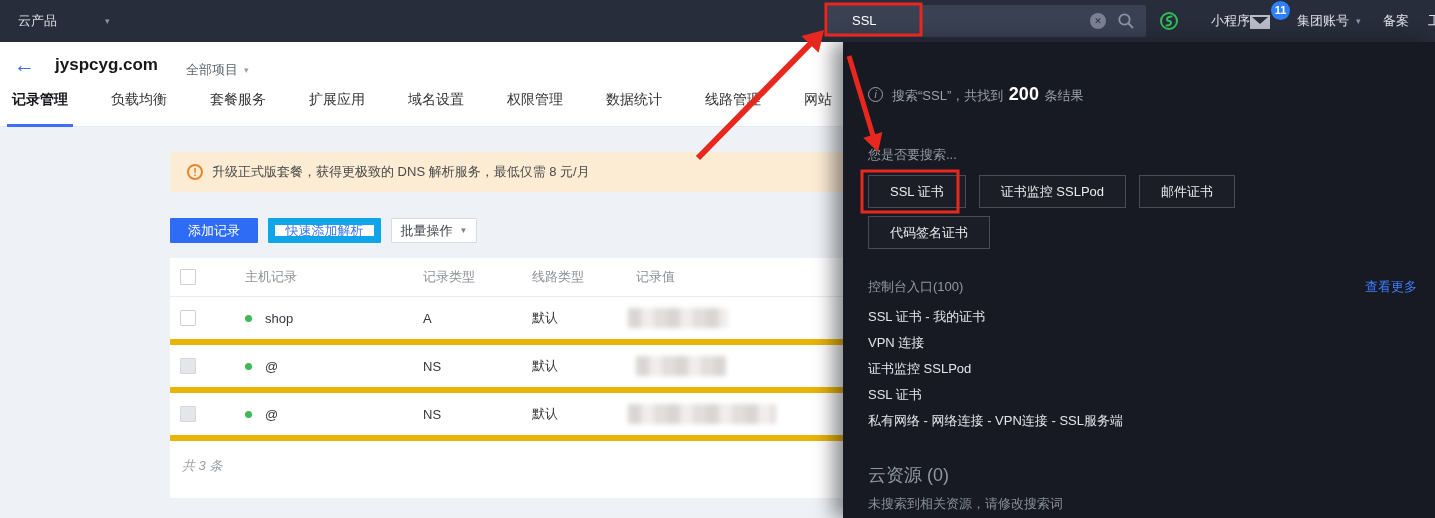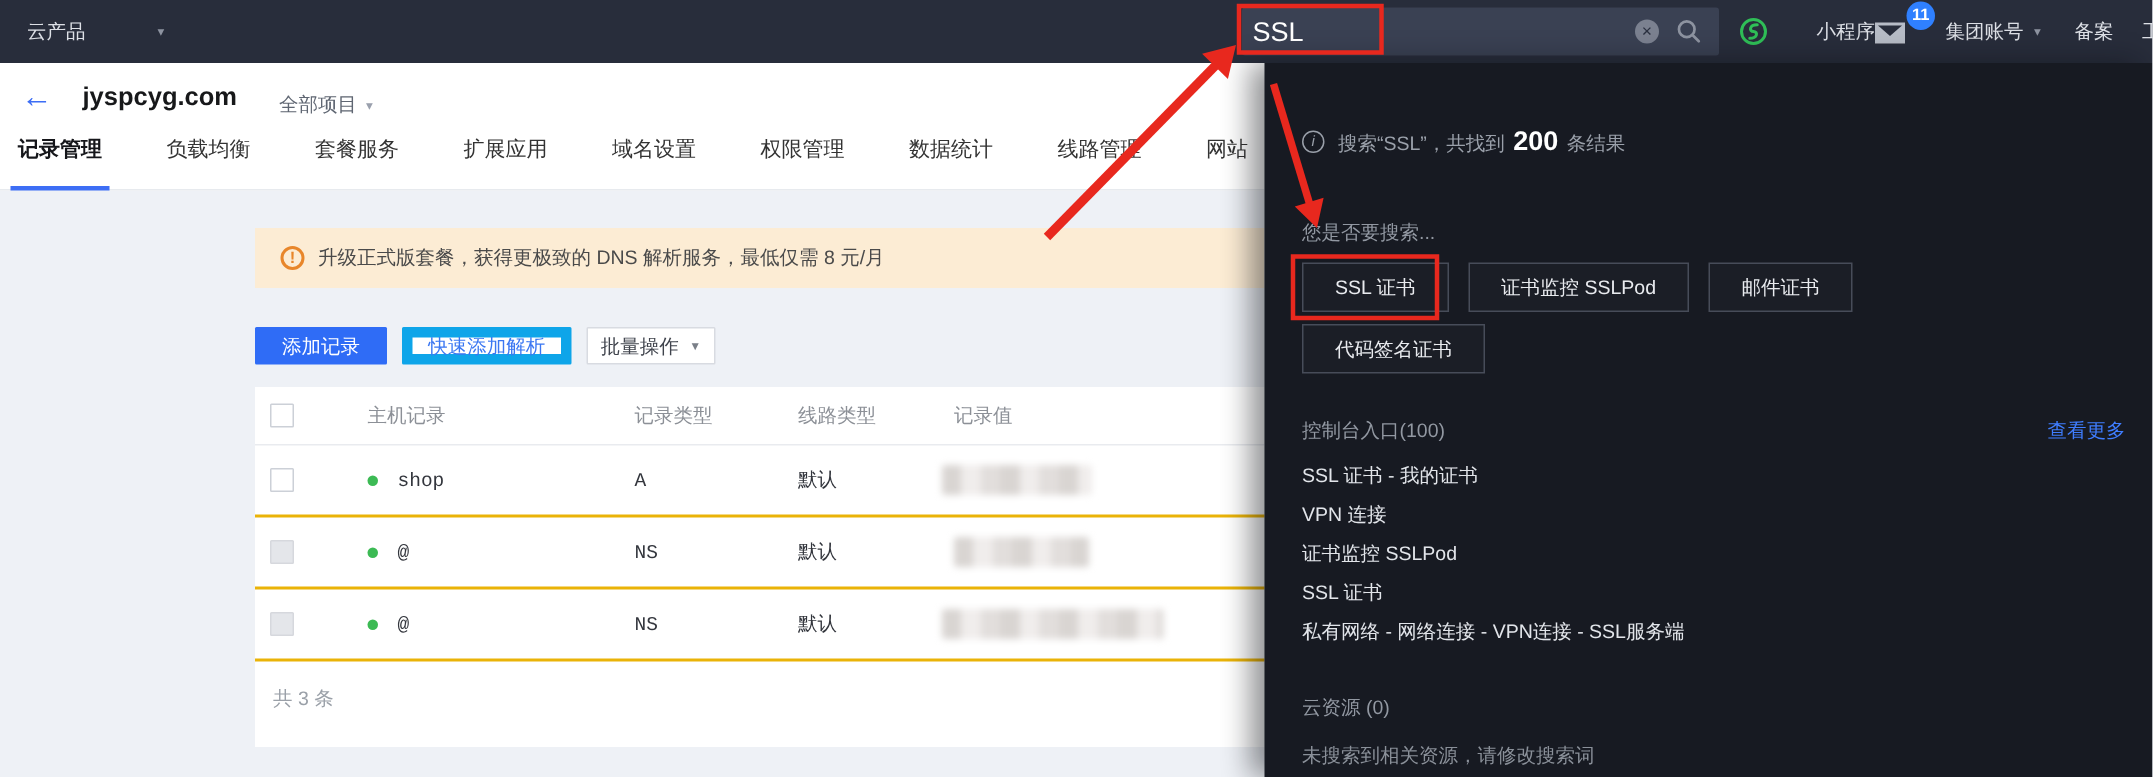--- a/index.html
+++ b/index.html
@@ -8,21 +8,21 @@
          font-family:"Liberation Sans","DejaVu Sans",sans-serif;}
 
   
   .topbar{position:absolute;left:0;top:0;width:1435px;height:42px;background:#282d3b;z-index:2;}
   .tb-item{position:absolute;top:0;height:42px;display:flex;align-items:center;gap:7px;
            color:#dde0e6;font-size:13px;cursor:pointer;white-space:nowrap;}
   .tb-caret{font-size:9px;color:#8d93a0;}
   .tb-product{left:18px;gap:48px;}
   .searchbox{position:absolute;left:828px;top:5px;width:318px;height:32px;background:#3a4153;
              border-radius:2px;cursor:text;}
-  .search-value{position:absolute;left:7px;top:0;line-height:32px;color:#ffffff;font-size:18px;}
+  .search-value{position:absolute;left:24px;top:0;line-height:32px;color:#ffffff;font-size:13px;}
   .clear-ic{position:absolute;right:40px;top:8px;width:16px;height:16px;border-radius:50%;
             background:#7b8190;color:#2b3040;font-size:9px;line-height:16px;text-align:center;cursor:pointer;}
   .mag-ic{position:absolute;right:11px;top:7px;width:18px;height:18px;cursor:pointer;}
   .tb-mini{left:1160px;gap:33px;}
   .mini-ic{width:18px;height:18px;border-radius:50%;border:2px solid #2fbe57;display:flex;
            align-items:center;justify-content:center;}
   .tb-mail{left:1250px;width:42px;}
   .env-ic{position:relative;width:20px;height:14px;background:#b7bcc6;margin-top:2px;}
   .env-ic::before{content:"";position:absolute;left:2px;top:2px;border-left:8px solid transparent;
                   border-right:8px solid transparent;border-top:7px solid #282d3b;}
@@ -57,53 +57,53 @@
        cursor:pointer;border-radius:1px;}
   .btn-primary{width:88px;background:#2f6cf6;color:#ffffff;}
   .btn-quick{width:113px;background:#ffffff;border:7px solid #0ea5e9;color:#3b77f2;}
   .btn-batch{width:86px;background:#ffffff;border:1px solid #d8dbe1;color:#3f434c;gap:7px;}
   .btn-batch .tb-caret{color:#7a7f88;font-size:8px;}
 
   
   .card{position:absolute;left:170px;top:216px;width:673px;height:240px;background:#ffffff;}
   .trow{display:grid;grid-template-columns:75px 178px 109px 104px 1fr;align-items:center;}
   .thead{height:39px;color:#8c9097;font-size:13px;border-bottom:1px solid #e9ebef;}
-  .tr{height:48px;font-size:13px;color:#33363d;border-bottom:2px solid #eab308;font-family:Liberation Mono, monospace;}
+  .tr{height:48px;font-size:13px;color:#33363d;border-bottom:6px solid #eab308;}
   .checkbox{width:16px;height:16px;border:1px solid #ccd0d7;background:#fff;margin-left:10px;
             border-radius:1px;cursor:pointer;}
   .checkbox.gray{background:#e4e6ea;border-color:#d6d8dd;}
   .hostcell{display:flex;align-items:center;gap:13px;}
   .dot{width:7px;height:7px;border-radius:50%;background:#3cba54;}
   .masked{height:20px;border-radius:2px;filter:blur(2.5px);
           background:repeating-linear-gradient(90deg,#d9d5d2 0 13px,#f0edec 13px 26px,#e2dedc 26px 39px);}
   .m1{width:100px;margin-left:-8px;}
   .m2{width:90px;}
   .m3{width:148px;margin-left:-8px;}
-  .tfoot{padding:16px 0 0 12px;color:#9aa0a8;font-size:13px;}
+  .tfoot{padding:16px 0 0 12px;color:#9aa0a8;font-size:13px;font-style:italic;}
 
   
   .panel{position:absolute;left:843px;top:42px;width:592px;height:476px;background:#171a22;
          box-shadow:-10px 0 18px rgba(8,10,16,.45);z-index:3;}
   .sumline{position:absolute;left:25px;top:42px;display:flex;align-items:center;gap:9px;
            font-size:13px;color:#9aa0aa;}
   .info-ic{width:15px;height:15px;border:1px solid #9aa0aa;border-radius:50%;font-size:10px;
            line-height:13px;text-align:center;font-style:italic;}
   .sum-count{color:#ffffff;font-weight:bold;font-size:18px;margin:0 2px;}
   .suggest-title{position:absolute;left:25px;top:104px;font-size:13px;color:#9298a2;}
   .sugrow{position:absolute;left:25px;display:flex;gap:13px;}
   .sugrow.r1{top:133px;}
   .sugrow.r2{top:174px;}
   .sbtn{height:33px;padding:0 21px;border:1px solid #474c59;background:rgba(255,255,255,.02);
         color:#e9ebef;font-size:13px;display:inline-flex;align-items:center;cursor:pointer;}
   .console-title{position:absolute;left:25px;top:236px;font-size:13px;color:#9298a2;}
   .more-link{position:absolute;right:18px;top:236px;font-size:13px;color:#3f7dff;cursor:pointer;}
   .citems{position:absolute;left:25px;top:268px;display:flex;flex-direction:column;gap:12px;
           font-size:13px;color:#e2e5ea;}
   .citems .ci{cursor:pointer;line-height:14px;}
-  .res-title{position:absolute;left:25px;top:421px;font-size:13px;color:#9298a2;}
+  .res-title{position:absolute;left:25px;top:421px;font-size:18px;color:#9298a2;}
   .res-empty{position:absolute;left:25px;top:453px;font-size:13px;color:#8a9099;}
 
   
   .annotations{position:absolute;left:0;top:0;z-index:9;pointer-events:none;}
 </style>
 </head>
 <body>
 
 <div class="stage">
 

